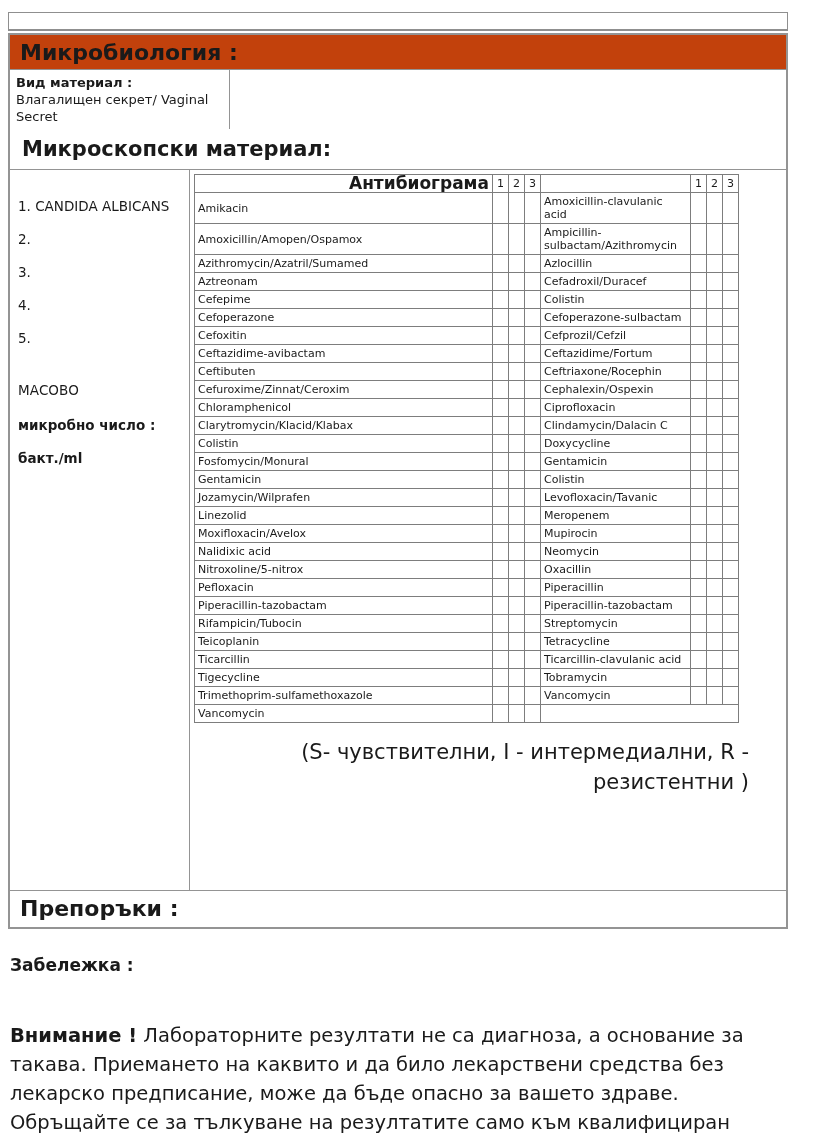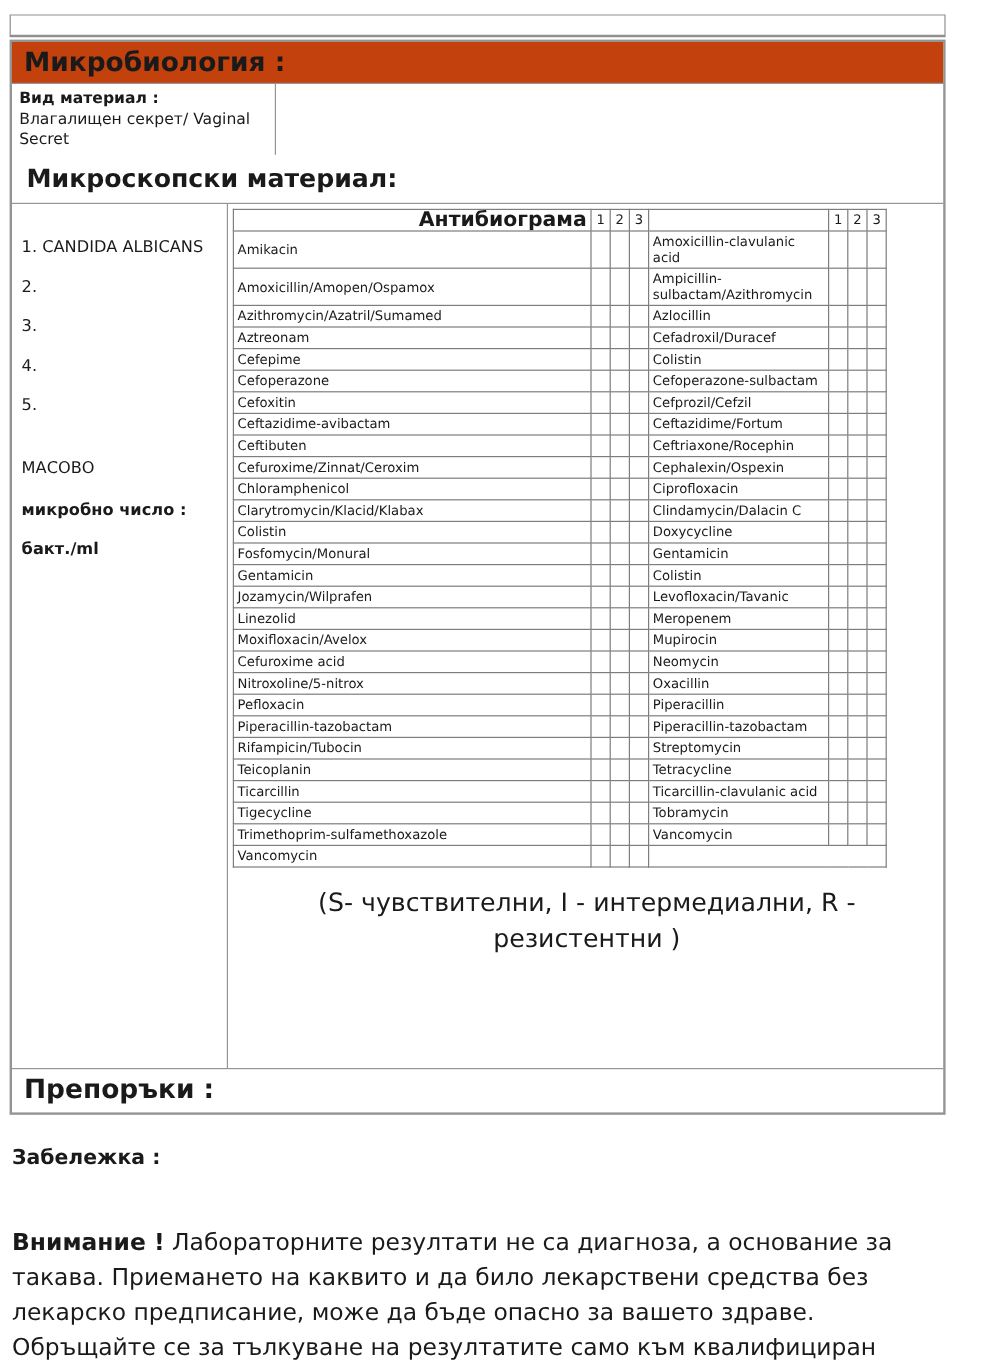--- a/index.html
+++ b/index.html
@@ -73,21 +73,21 @@
   table.abg th.name { text-align: right; font-size: 17px; }
   table.abg col.c-name1 { width: 298px; }
   table.abg col.c-res  { width: 16px; }
   table.abg col.c-name2 { width: 150px; }
   table.abg th.res { text-align: center; font-weight: normal; font-size: 11px; padding: 2px 1px; }
   table.abg td.res { padding: 2px 1px; }
   table.abg td.name { word-wrap: break-word; }
   .legend {
     margin: 14px auto 10px auto;
     max-width: 520px;
-    text-align: center;
+    text-align: right;
     font-size: 21px;
     line-height: 30px;
     color: #1a1a1a;
   }
   .recommendations-row {
     border-top: 1px solid #949494;
     padding: 5px 10px 6px 10px;
     font-size: 22px;
     font-weight: bold;
   }
@@ -332,21 +332,21 @@
               <td class="name">Moxifloxacin/Avelox</td>
               <td class="res"></td>
               <td class="res"></td>
               <td class="res"></td>
               <td class="name">Mupirocin</td>
               <td class="res"></td>
               <td class="res"></td>
               <td class="res"></td>
             </tr>
             <tr>
-              <td class="name">Cefuroxime acid</td>
+              <td class="name">Nalidixic acid</td>
               <td class="res"></td>
               <td class="res"></td>
               <td class="res"></td>
               <td class="name">Neomycin</td>
               <td class="res"></td>
               <td class="res"></td>
               <td class="res"></td>
             </tr>
             <tr>
               <td class="name">Nitroxoline/5-nitrox</td>

